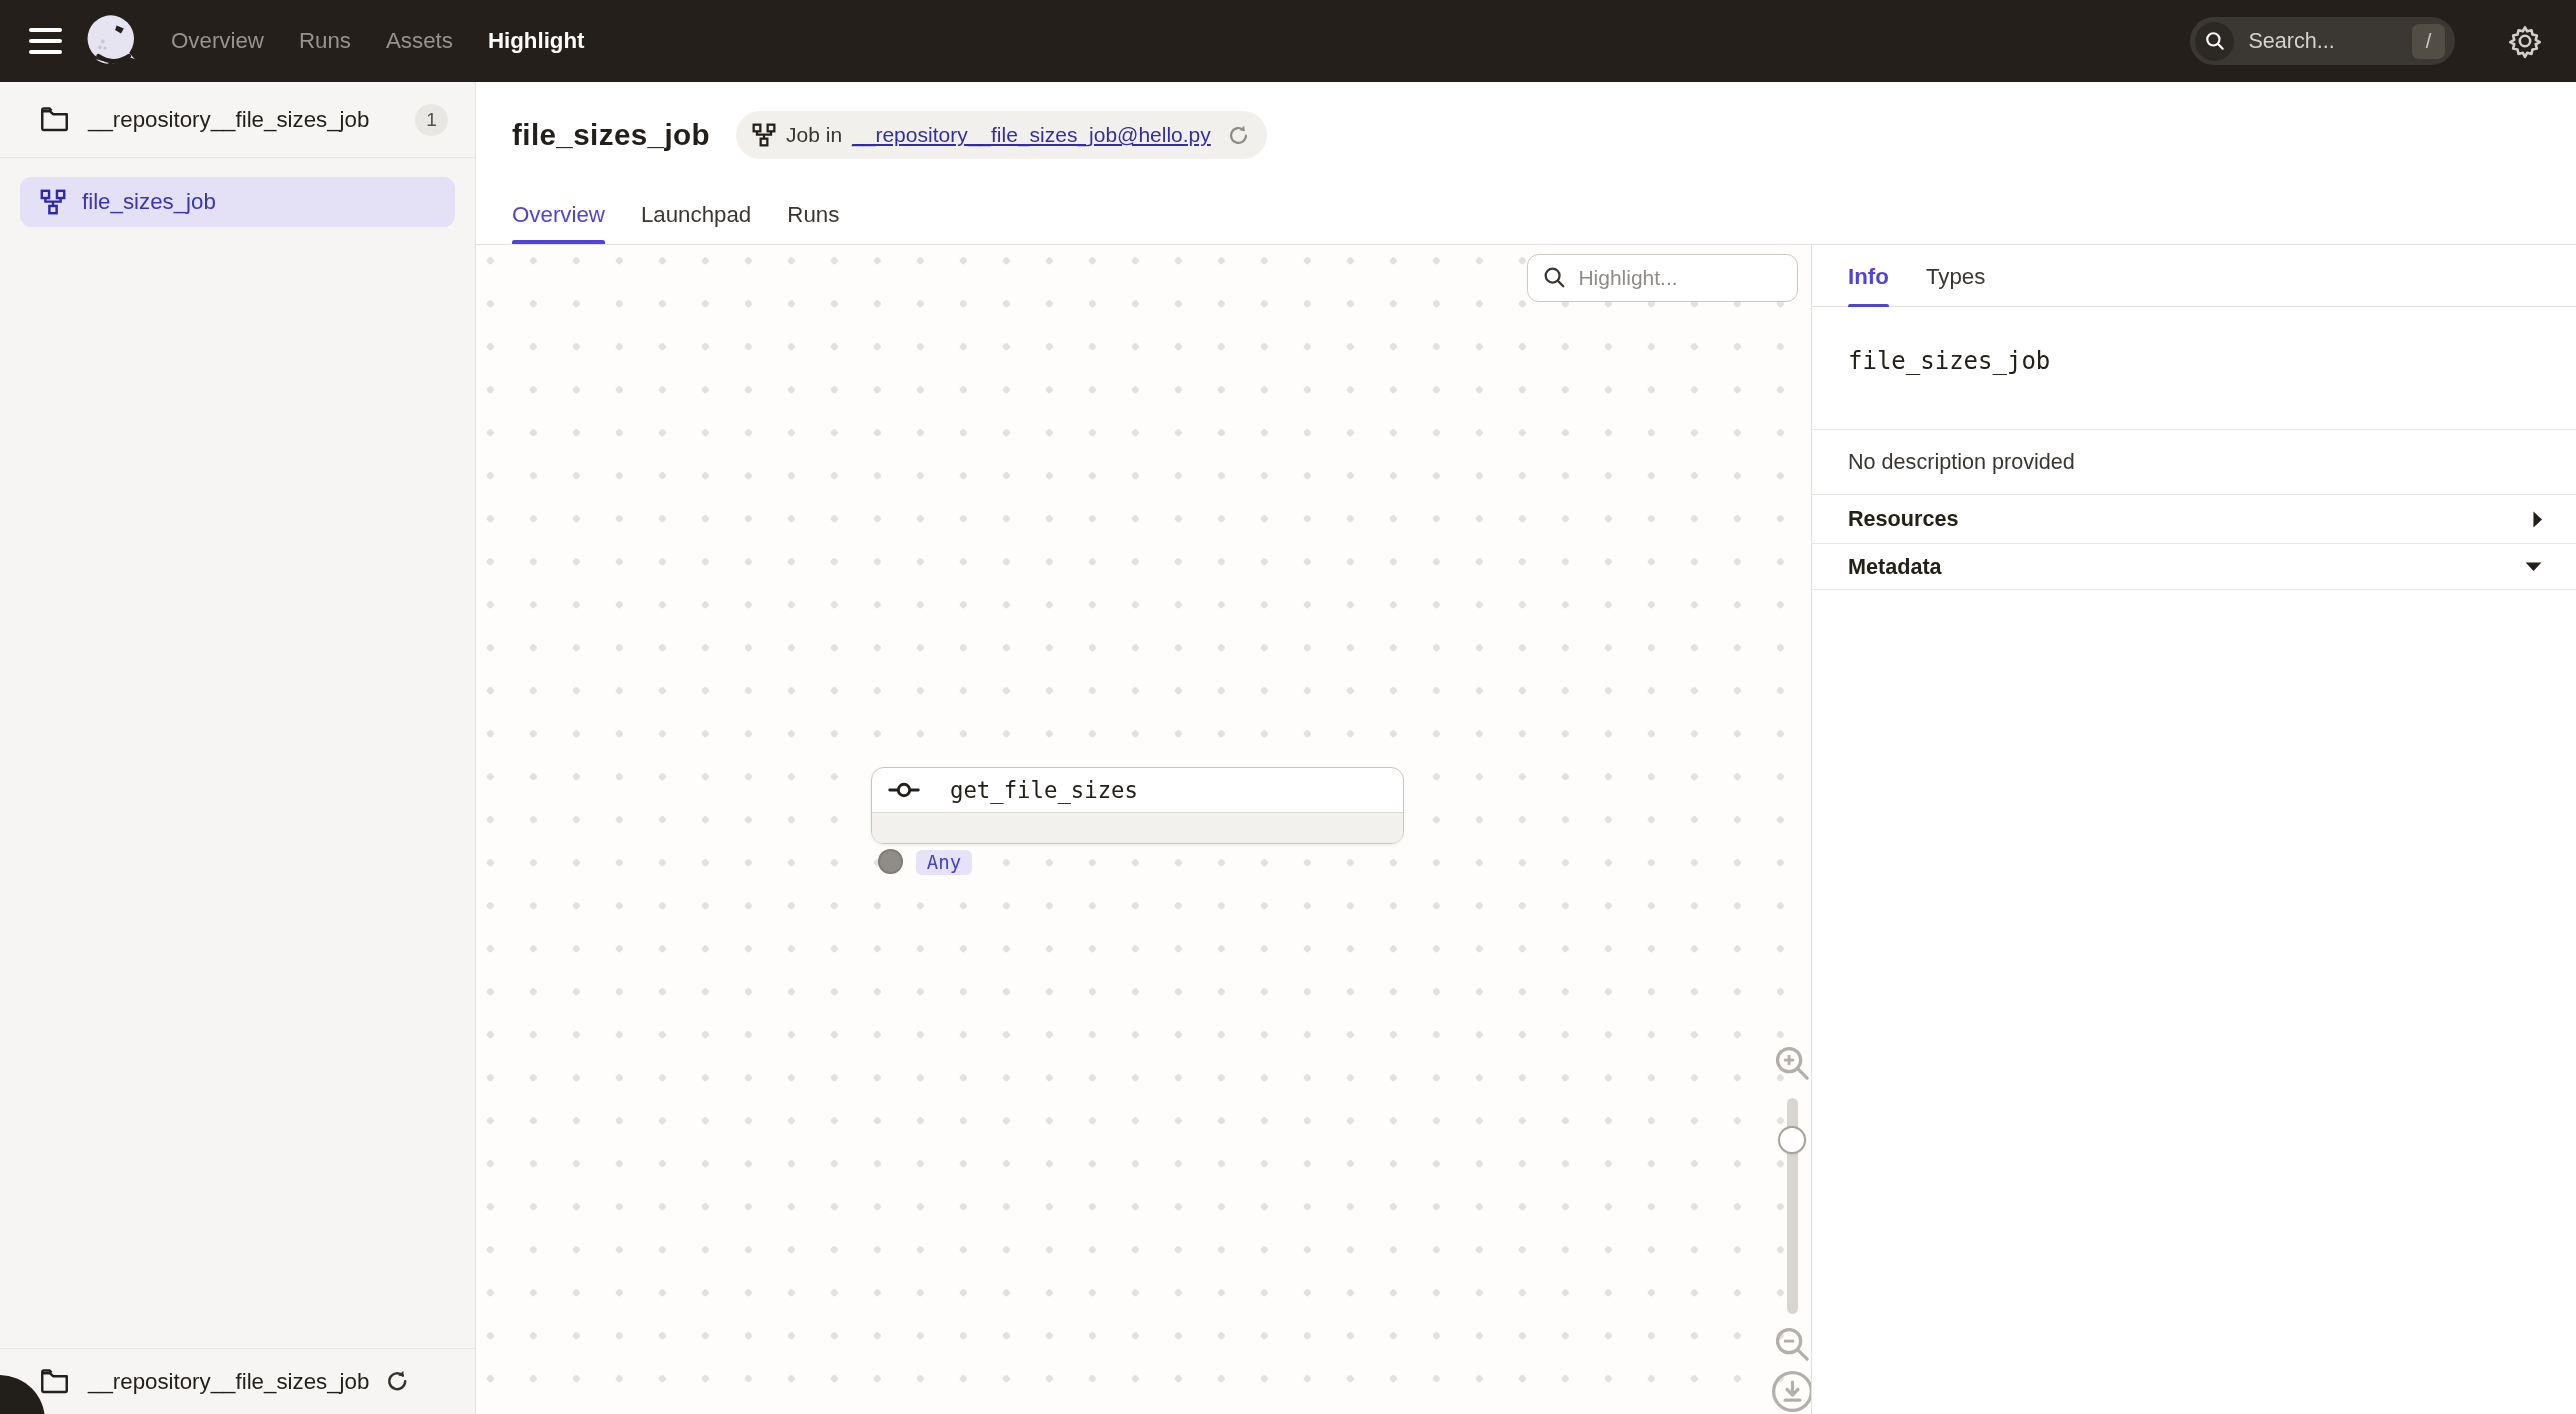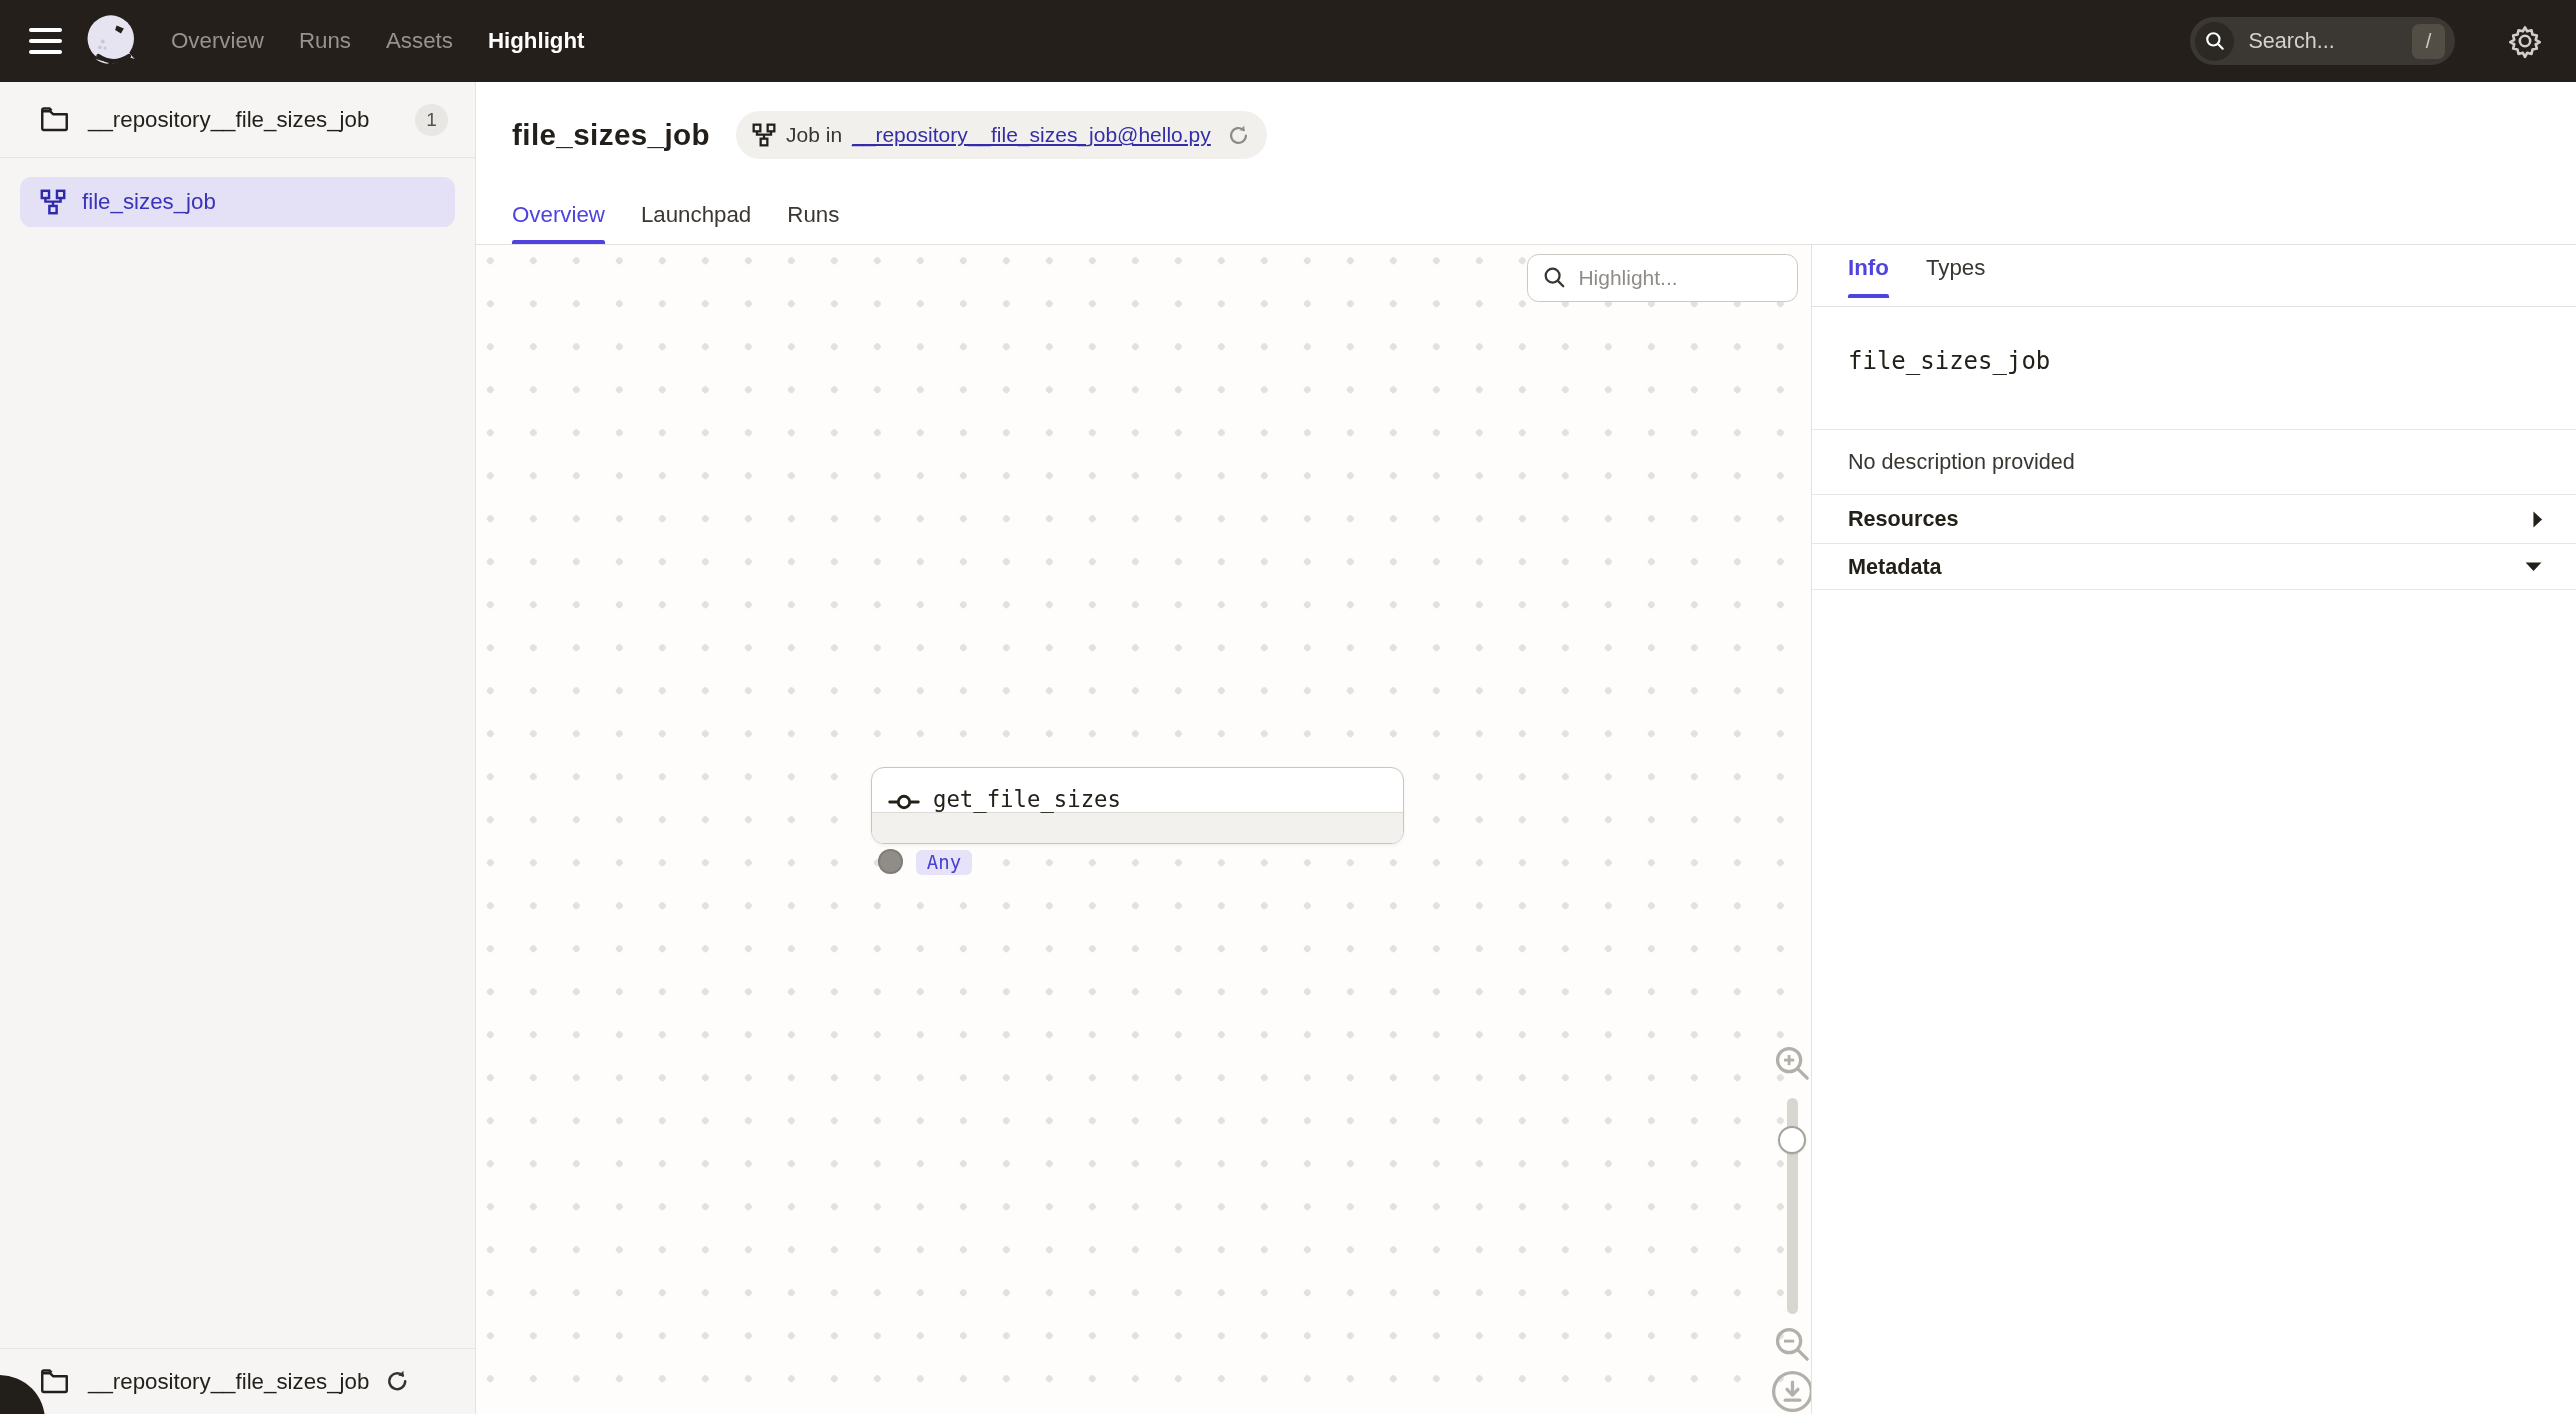--- a/index.html
+++ b/index.html
@@ -70,21 +70,21 @@
   .graph-input { position:absolute; height:48px; background:#fff; border:1.4px solid #CBC8C4;
                  border-radius:11.5px; display:flex; align-items:center; padding:0 14.4px; gap:11.5px; }
   .graph-input input { flex:1; min-width:0; border:none; outline:none; background:transparent;
                        font-size:21px; color:#231F1B; font-family:inherit; }
   .graph-input input::placeholder { color:#8F8C87; }
   .op-subset { left:35px; top:8.6px; width:618px; }
   .highlight { left:1051px; top:8.6px; width:271px; }
 
   .node { position:absolute; left:395px; top:522px; width:533px; background:#fff;
           border:1.4px solid #C8C5C1; border-radius:13px; box-shadow:0 1.4px 3.6px rgba(0,0,0,.05); cursor:pointer; }
-  .node-title { height:45px; display:flex; align-items:flex-end; gap:13px; padding:0 16px;
+  .node-title { height:45px; display:flex; align-items:center; gap:30px; padding:0 16px;
                 border-bottom:1.4px solid #DDDAD6; }
   .node-title .name { font-size:22.3px; color:#232019; }
   .node-body { height:30px; background:#F2F1ED; border-radius:0 0 11.5px 11.5px; }
   .port { position:absolute; left:402px; top:604px; width:24.5px; height:24.5px; border-radius:50%;
           background:#908D88; border:2.2px solid #807D78; }
   .type-badge { position:absolute; left:440px; top:605px; height:24.5px; padding:0 10.8px;
                 background:#E6E3F8; border-radius:5.8px; display:flex; align-items:center;
                 font-size:19px; color:#4540D6; cursor:pointer; }
 
   .zoom-ctl { position:absolute; display:flex; align-items:center; justify-content:center; cursor:pointer; }
@@ -93,21 +93,21 @@
   .zctl-dl  { left:1294px; top:1124px; width:45px; height:45px; }
   .slider-track { position:absolute; left:1311px; top:853px; width:10.8px; height:216px;
                   background:#D9D6D2; border-radius:5.8px; cursor:pointer; }
   .slider-thumb { position:absolute; left:1302px; top:881px; width:28px; height:28px;
                   background:#FFFFFF; border:2.2px solid #A5A29D; border-radius:50%; cursor:grab;
                   box-shadow:0 0.7px 2.2px rgba(0,0,0,.12); }
 
   
   .panel { position:absolute; left:1811px; top:245px; right:0; bottom:0; background:#fff;
            border-left:1.4px solid #E3E1DE; }
-  .panel-tabs { height:62px; display:flex; align-items:center; gap:37px; padding-left:36px;
+  .panel-tabs { height:62px; display:flex; align-items:flex-end; gap:37px; padding-left:36px;
                 border-bottom:1.4px solid #E3E1DE; }
   .ptab { font-size:22.3px; color:#3A3631; padding-bottom:16px; position:relative; cursor:pointer; }
   .ptab.active { color:#4F43DD; font-weight:700; }
   .ptab.active::after { content:""; position:absolute; left:0; right:0; bottom:-1.4px; height:3.6px;
                         background:#4F43DD; border-radius:2.2px 2.2px 0 0; }
   .job-block { height:123px; padding:30px 36px 0; border-bottom:1.4px solid #E8E6E3; }
   .job-label { font-size:19.5px; color:#918E89; }
   .job-name { margin-top:10px; font-size:24px; color:#232019; }
   .sect-header { display:flex; align-items:center; justify-content:space-between;
                  padding:0 33px 0 36px; border-bottom:1.4px solid #E8E6E3; cursor:pointer; }

